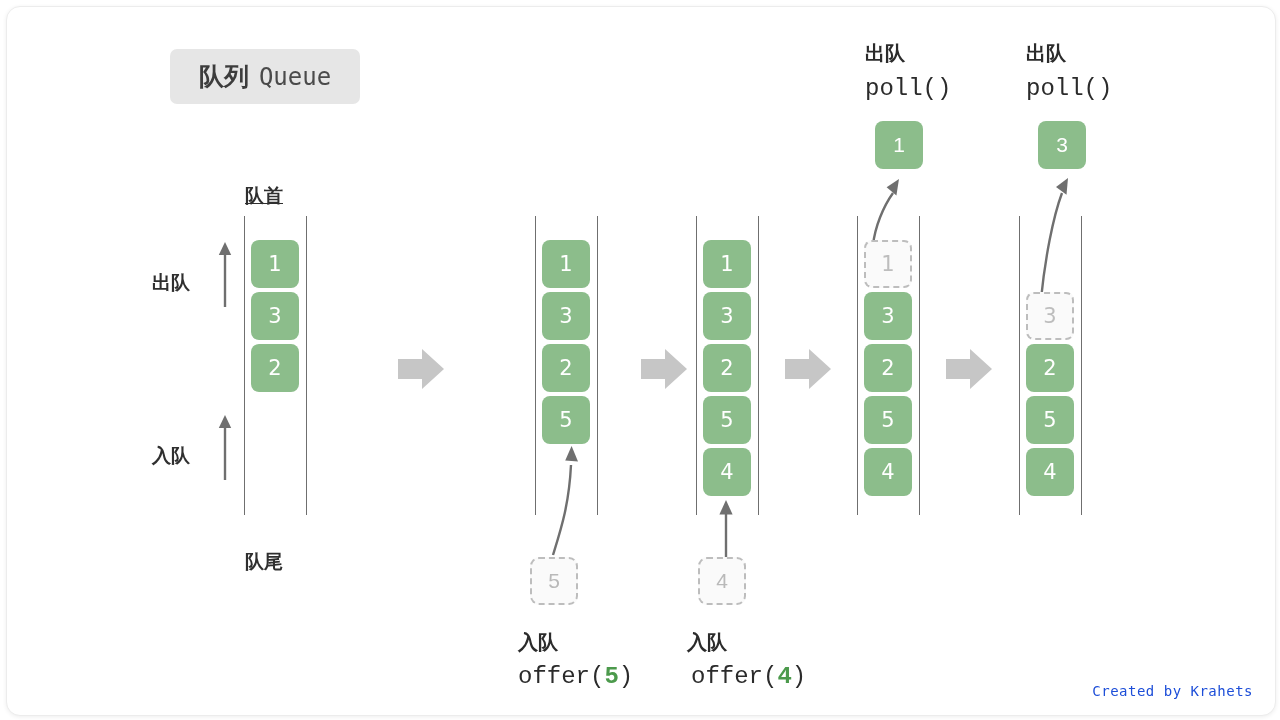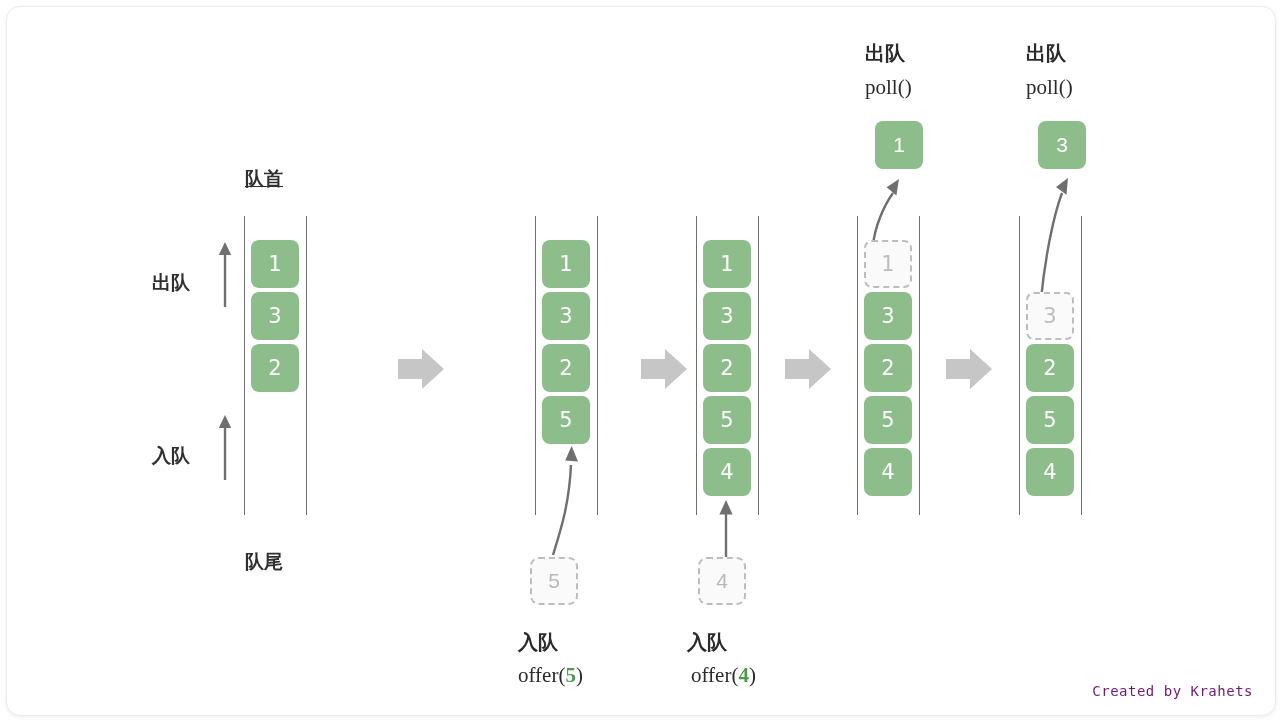--- a/index.html
+++ b/index.html
@@ -22,22 +22,22 @@
     left:163px;top:42px;width:190px;height:55px;
     background:#e6e6e6;border-radius:7px;
     display:flex;align-items:center;justify-content:center;gap:10px;
   }
   #title-badge .cn{font-size:25px;font-weight:bold;color:#3c3c3c;}
   #title-badge .en{font-size:24px;color:#4a4a4a;
     font-family:"DejaVu Sans Mono","Liberation Mono",monospace;}
 
   
   .cnlabel{font-size:19px;font-weight:bold;color:#2f2f2f;white-space:nowrap;}
-  .mono{font-family:Liberation Serif, serif;
-        font-size:21px;color:#2b2b2b;white-space:nowrap;}
+  .mono{font-family:Liberation Mono, monospace;
+        font-size:24px;color:#2b2b2b;white-space:nowrap;}
   .mono .num{color:#4c9a4c;font-weight:bold;}
   .op-cn{font-size:20px;font-weight:bold;color:#2b2b2b;white-space:nowrap;}
 
   
   .col{position:absolute;top:209px;width:64px;height:299px;}
   .rail{position:absolute;top:0;width:0;height:299px;border-left:1.4px solid #6f6f6f;}
   .rail.l{left:0;}
   .rail.r{left:62px;}
   .slot{position:absolute;left:7px;width:48px;height:48px;box-sizing:border-box;}
   .cell{
@@ -55,31 +55,35 @@
     display:flex;align-items:center;justify-content:center;
   }
   .dashbox{
     position:absolute;width:48px;height:48px;box-sizing:border-box;border-radius:9px;
     background:#fafafa;border:2px dashed #bdbdbd;color:#b9b9b9;font-size:21px;
     display:flex;align-items:center;justify-content:center;
   }
   .credit{
     position:absolute;right:22px;bottom:16px;
     font-family:"DejaVu Sans Mono","Liberation Mono",monospace;
-    font-size:14px;color:#701a75;letter-spacing:.5px;text-align:center;
+    font-size:14px;color:#1d4ed8;letter-spacing:.5px;text-align:center;
   }
   svg{position:absolute;overflow:visible;}
 </style>
 </head>
 <body>
 
 <div id="card">
 
-
-  <div class="abs cnlabel" style="left:238px;top:159px;text-decoration:underline;">队首</div>
+  <div class="abs" id="title-badge">
+    <span class="cn">队列</span>
+    <span class="en">Queue</span>
+  </div>
+
+  <div class="abs cnlabel" style="left:238px;top:176px;text-decoration:underline;">队首</div>
   <div class="abs cnlabel" style="left:238px;top:542px;">队尾</div>
 
   <div class="abs cnlabel" style="left:145px;top:263px;">出队</div>
   <svg class="abs" style="left:206px;top:232px;" width="24" height="68">
     <line x1="12" y1="68" x2="12" y2="14" stroke="#6f6f6f" stroke-width="2.4"></line>
     <path d="M12 3 L18.2 16 L5.8 16 Z" fill="#6f6f6f"></path>
   </svg>
 
   <div class="abs cnlabel" style="left:145px;top:436px;">入队</div>
   <svg class="abs" style="left:206px;top:405px;" width="24" height="68">

